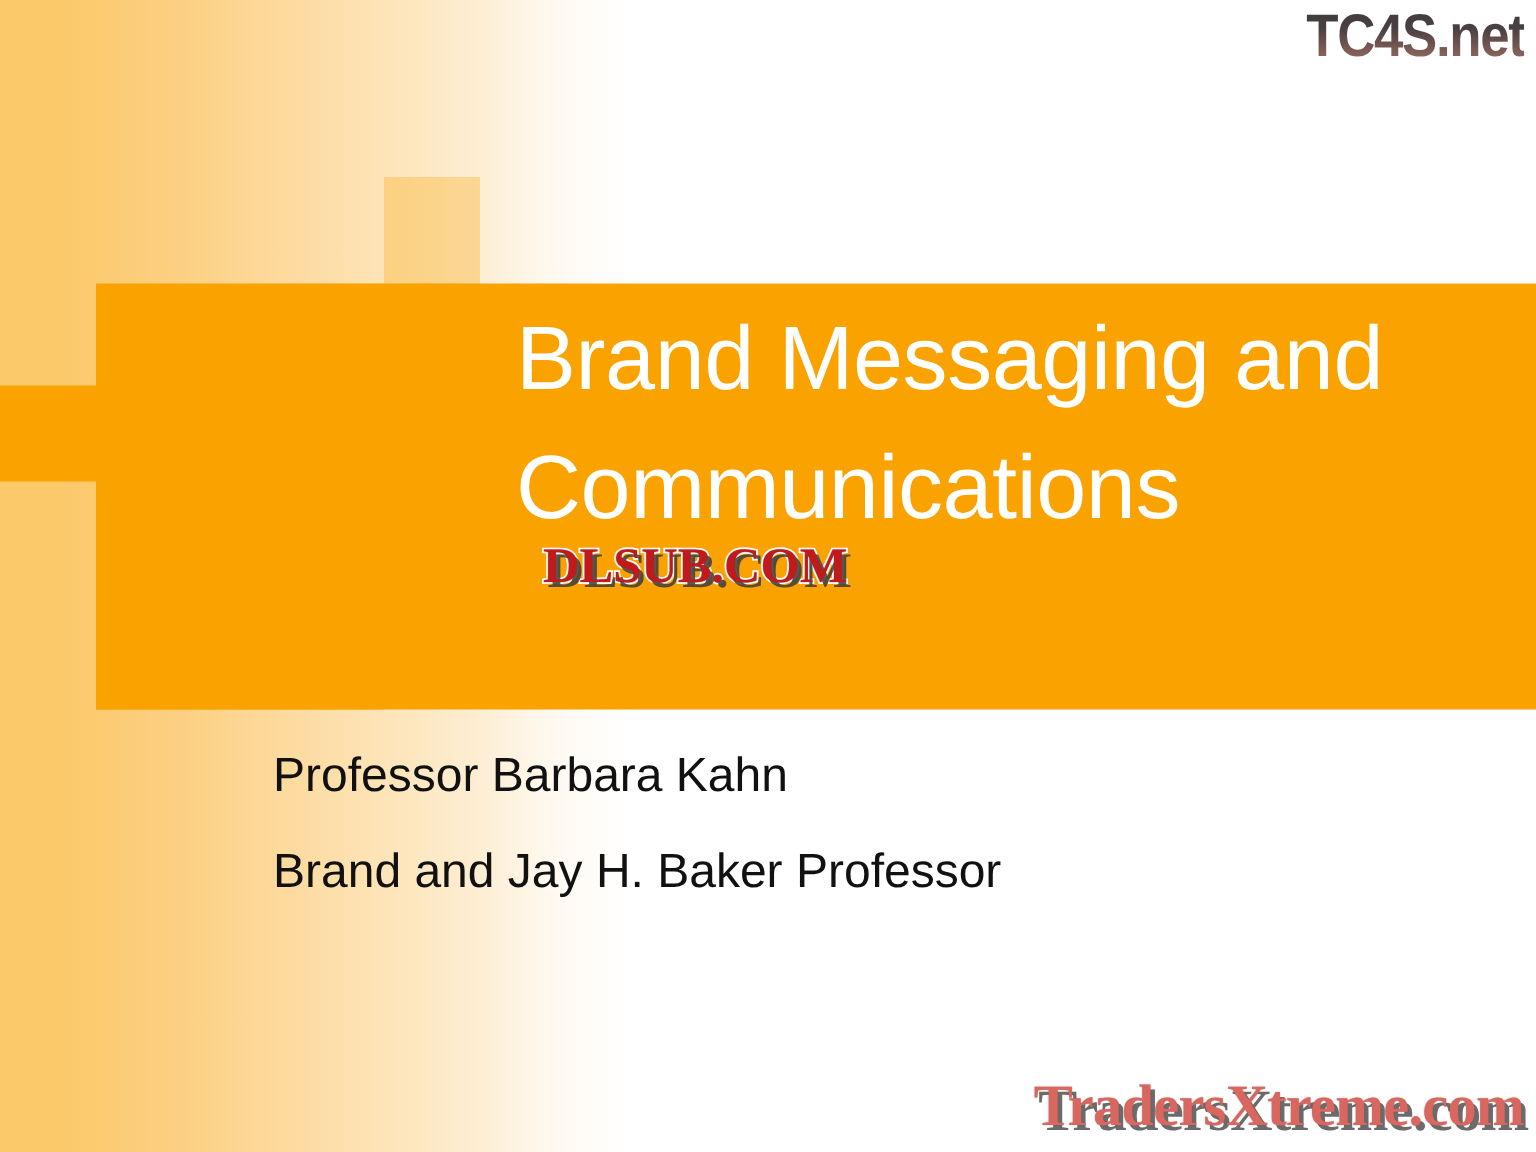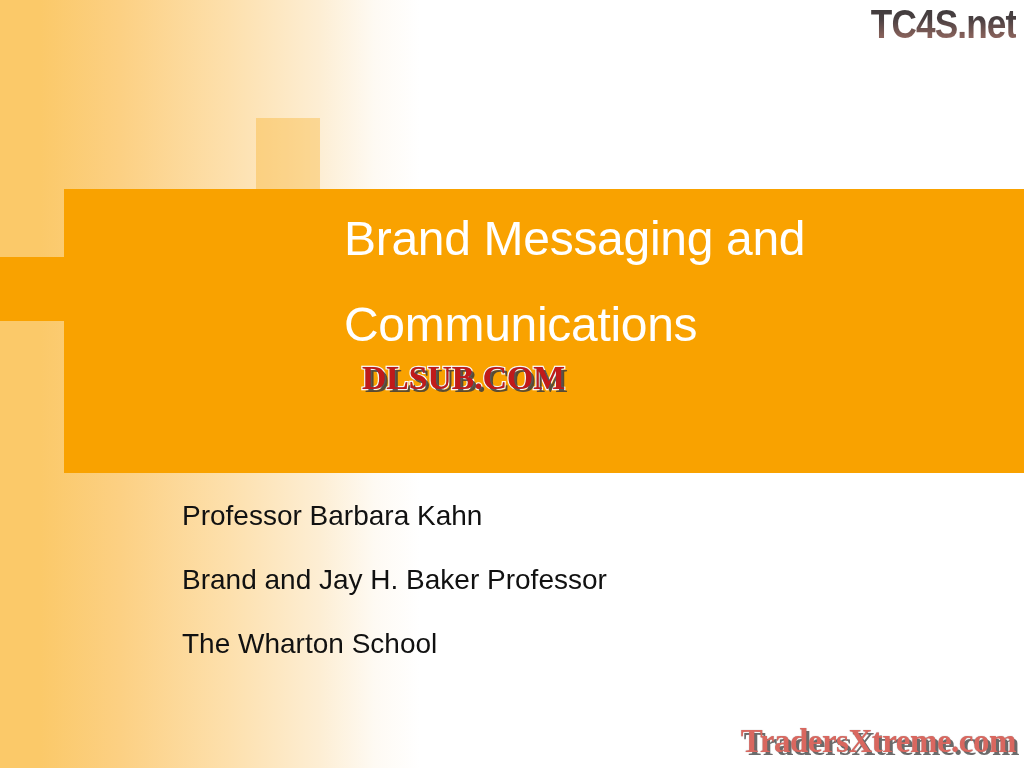--- a/index.html
+++ b/index.html
@@ -65,35 +65,35 @@
     background: #f9a200;
   }
 
   
   .title-text {
     position: absolute;
     left: 344px;
     top: 196px;
     width: 676px;
     color: #ffffff;
-    font-size: 48px;
+    font-size: 60px;
     line-height: 86px;
     font-weight: 400;
     letter-spacing: -0.3px;
     white-space: pre-wrap;
   }
 
   
   .subtitle {
     position: absolute;
     left: 182px;
     top: 484px;
     width: 800px;
     color: #111111;
-    font-size: 28px;
+    font-size: 32px;
     line-height: 64px;
     font-weight: 400;
   }
   .subtitle .line { display: block; white-space: nowrap; }
 
   
   .wm-tc4s {
     position: absolute;
     right: 8px;
     top: 2px;
@@ -132,21 +132,21 @@
     text-shadow:
        3px 3px 0 rgba(60,60,60,0.85),
        0 0 1px rgba(60,60,60,0.6);
   }
 
   .wm-traders {
     position: absolute;
     right: 8px;
     bottom: 8px;
     font-family: "Liberation Serif", "DejaVu Serif", serif;
-    font-size: 33px;
+    font-size: 39px;
     font-weight: bold;
     letter-spacing: -0.5px;
     color: #d9675f;
     -webkit-text-stroke: 2.5px #ffffff;
     paint-order: stroke fill;
     text-shadow:
        3px 3px 0 rgba(70,70,70,0.8),
        0 0 1px rgba(70,70,70,0.5);
   }
 </style>
@@ -177,21 +177,20 @@
     <div class="sq t-strong" style="left:64px;  top:449px; width:192px; height:24px;"></div>
   </div>
 
   <div class="title-band"></div>
 
   <div class="title-text">Brand Messaging and Communications</div>
 
   <div class="subtitle">
     <span class="line">Professor Barbara Kahn</span>
     <span class="line">Brand and Jay H. Baker Professor</span>
-    <span class="line">The Wharton School</span>
   </div>
 
   <div class="wm-tc4s">TC4S.net</div>
 
   <div class="wm-dlsub">DLSUB.COM</div>
 
   <div class="wm-traders">TradersXtreme.com</div>
 
 </div>
 

